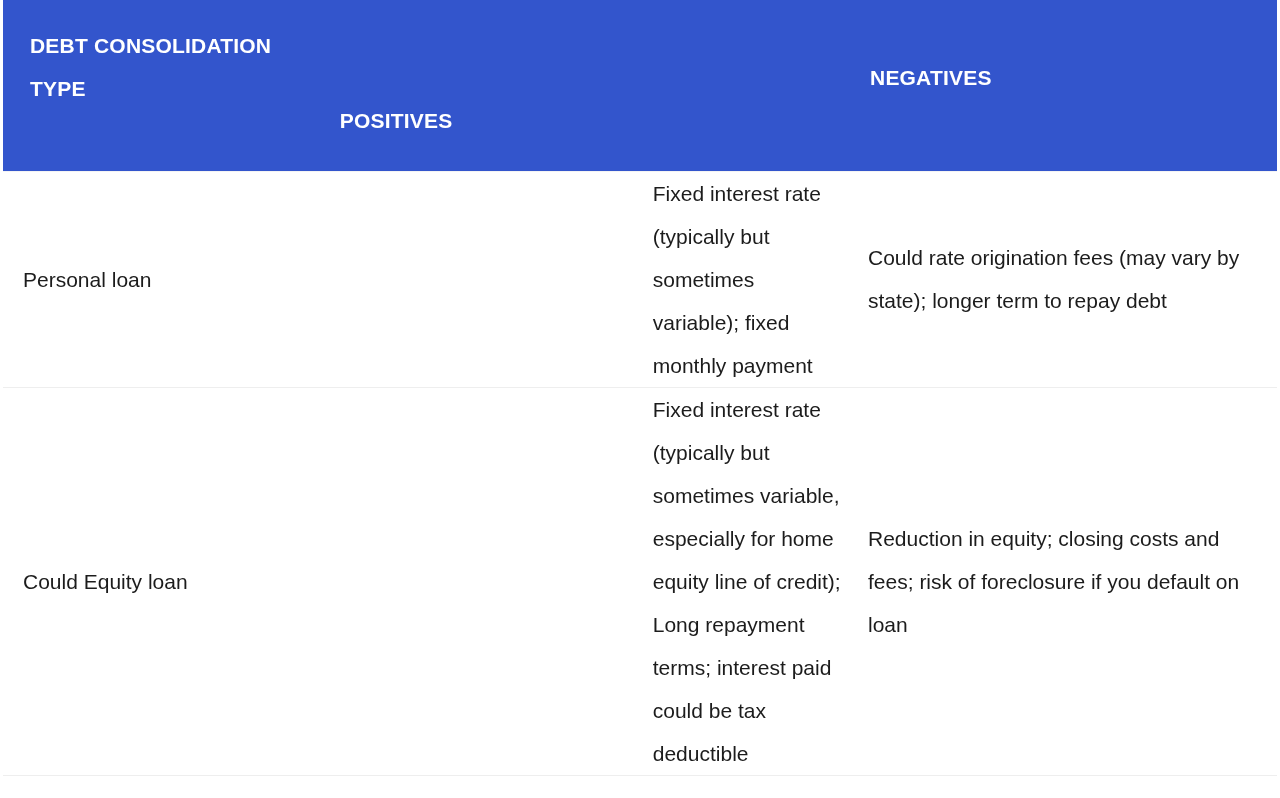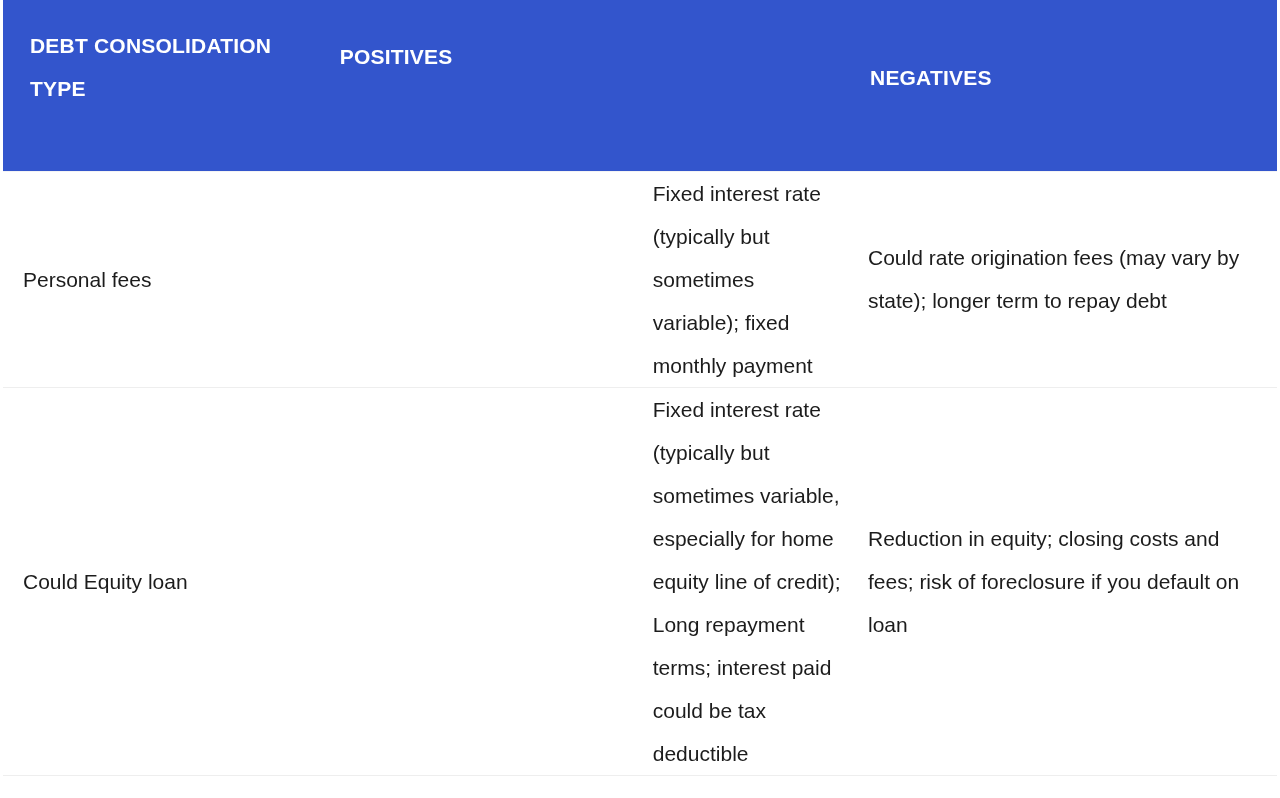--- a/index.html
+++ b/index.html
@@ -49,21 +49,21 @@
   th.col-type {
     width: 325px;
     padding-left: 27px;
     padding-top: 24px;
     vertical-align: top;
   }
   th.col-pos {
     width: 530px;
     padding-left: 11px;
     vertical-align: top;
-    padding-top: 35px;
+    padding-top: 99px;
   }
   th.col-neg {
     width: 416px;
     padding-left: 10px;
     vertical-align: top;
     padding-top: 56px;
   }
 
   
   tbody td {
@@ -109,21 +109,21 @@
   <table class="comparison-table">
     <thead>
       <tr>
         <th class="col-type">DEBT CONSOLIDATION TYPE</th>
         <th class="col-pos">POSITIVES</th>
         <th class="col-neg">NEGATIVES</th>
       </tr>
     </thead>
     <tbody>
       <tr class="row-0">
-        <td class="col-type">Personal fees</td>
+        <td class="col-type">Personal loan</td>
         <td class="col-pos">Fixed interest rate (typically but sometimes variable); fixed monthly payment</td>
         <td class="col-neg">Could rate origination fees (may vary by state); longer term to repay debt</td>
       </tr>
       <tr class="row-1">
         <td class="col-type">Could Equity loan</td>
         <td class="col-pos">Fixed interest rate (typically but sometimes variable, especially for home equity line of credit); Long repayment terms; interest paid could be tax deductible</td>
         <td class="col-neg">Reduction in equity; closing costs and fees; risk of foreclosure if you default on loan</td>
       </tr>
       <tr class="row-2">
         <td class="col-type">Credit card balance transfer</td>

